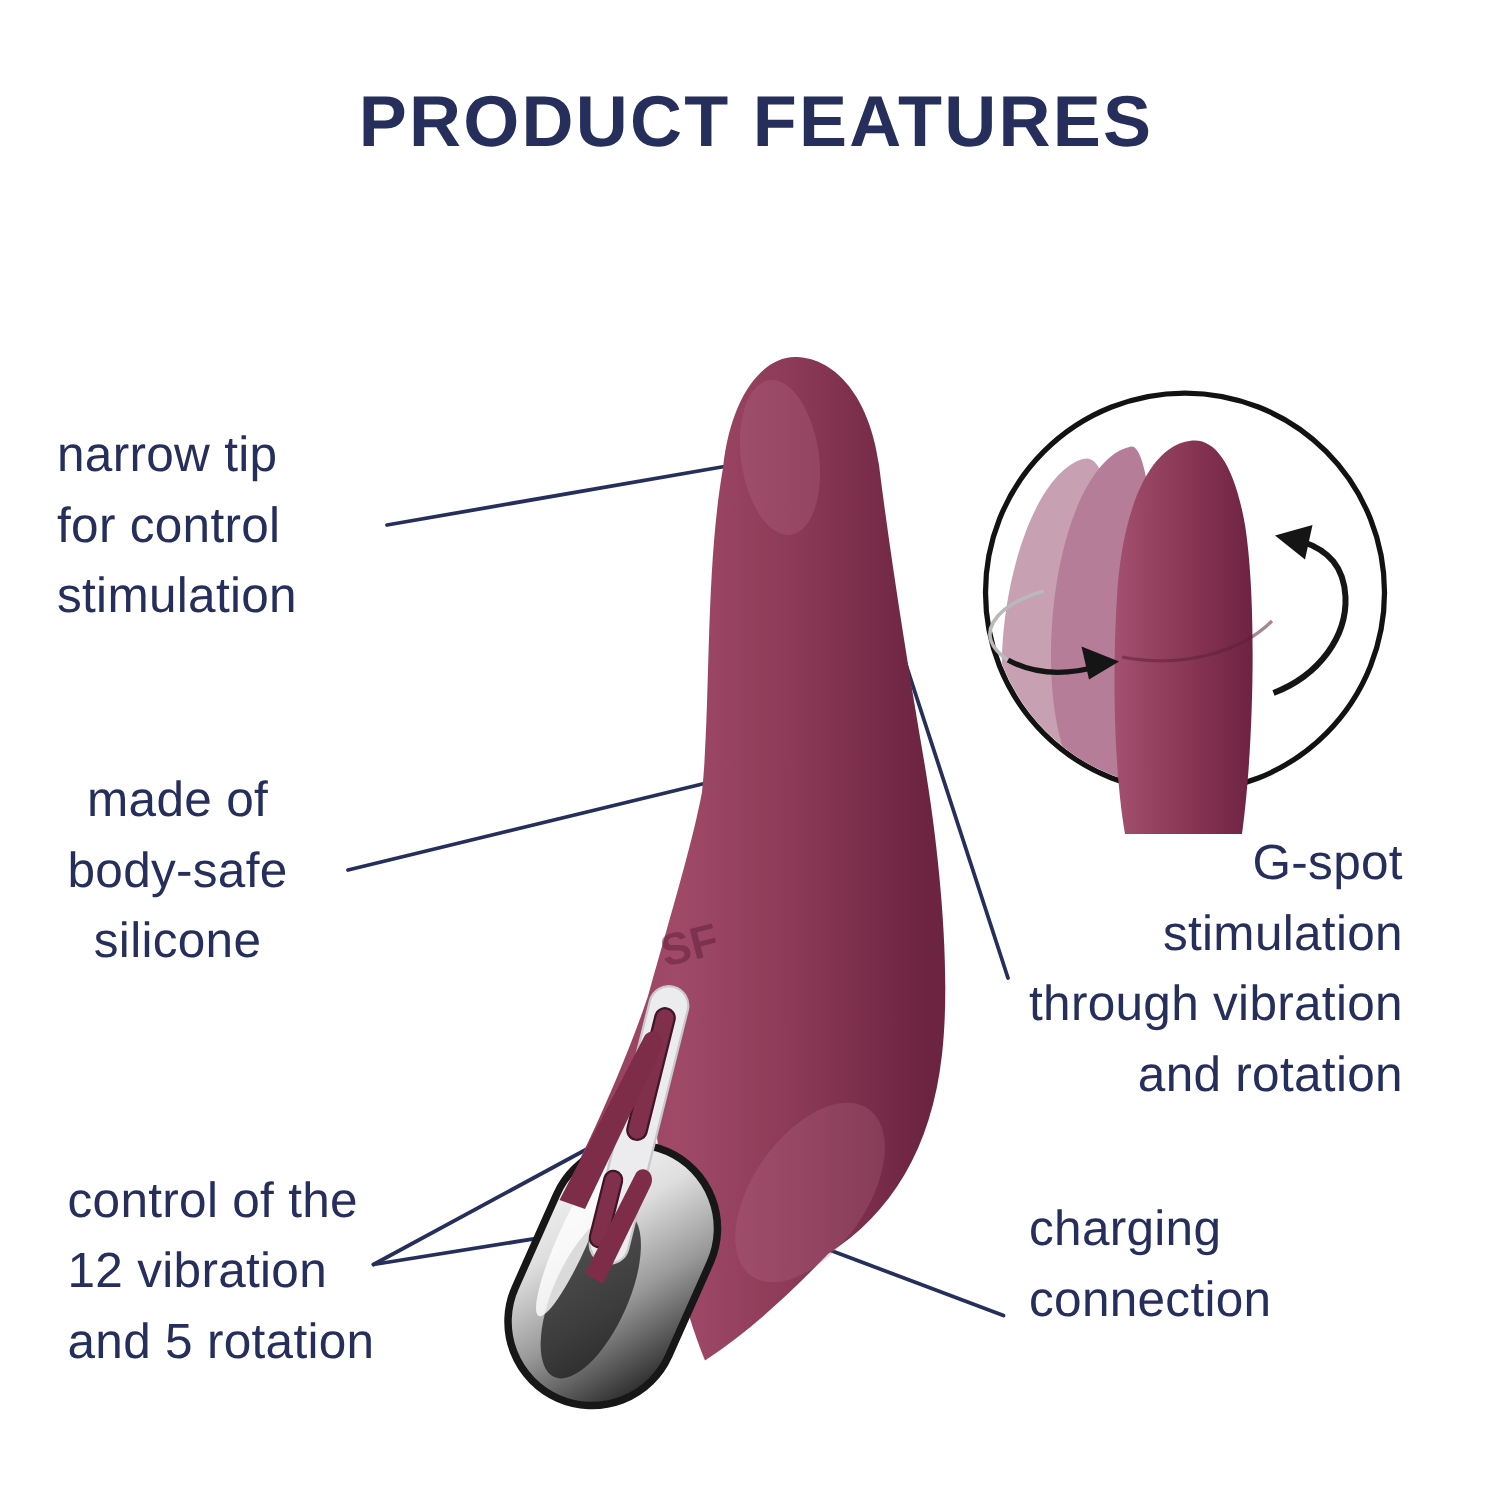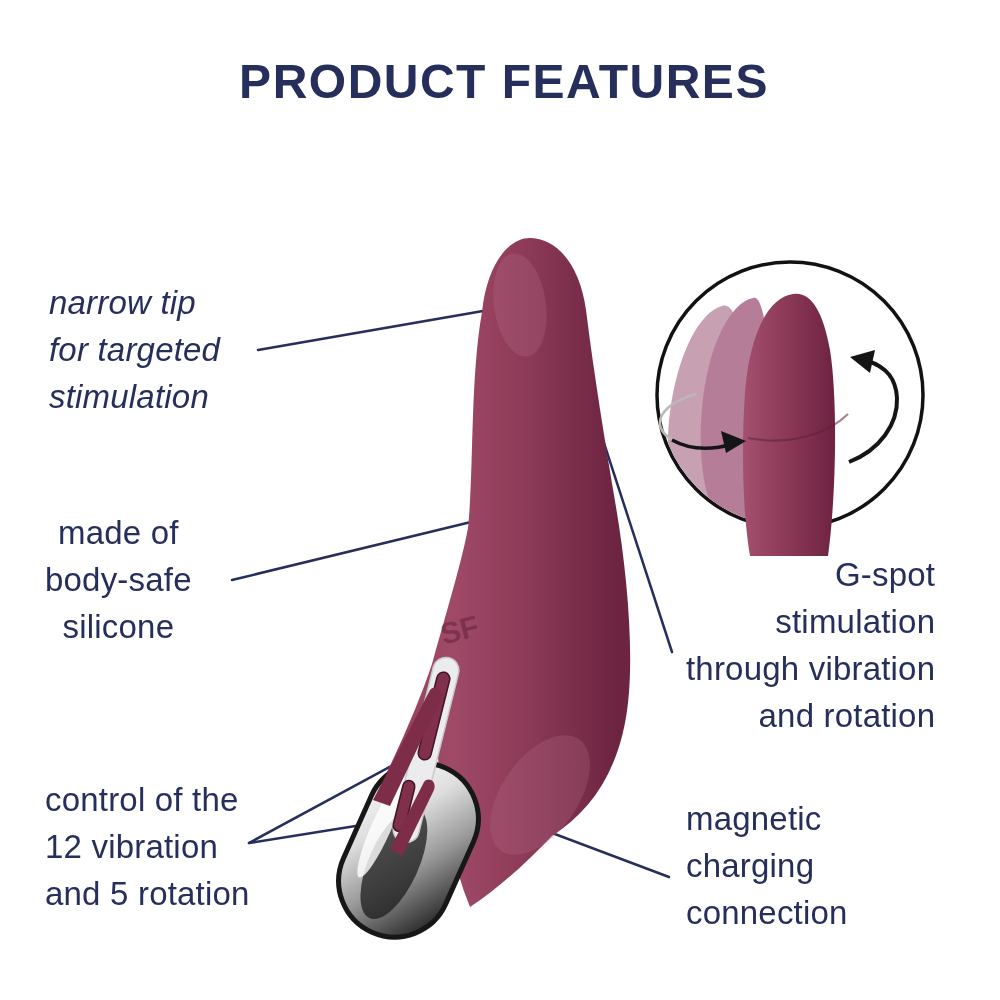--- a/index.html
+++ b/index.html
@@ -6,21 +6,21 @@
   body{width:1000px;height:1000px;position:relative;overflow:hidden;
        font-family:"Liberation Sans", sans-serif;}
   .stage{position:absolute;left:0;top:0;width:1000px;height:1000px;}
   svg.art{position:absolute;left:0;top:0;}
   h1.title{position:absolute;top:50px;left:0;width:1000px;margin:4px;
            text-align:center;font-size:48px;font-weight:bold;
            letter-spacing:1.5px;color:#262e5c;}
   .feature{position:absolute;color:#262e5c;font-size:33px;line-height:47px;
            letter-spacing:.2px;}
   .feature span{display:block;white-space:nowrap;}
-  .fb0{left:49px;top:279px;font-style:italic;}
+  .fb0{left:38px;top:279px;}
   .fb1{left:45px;top:509px;text-align:center;}
   .fb2{left:45px;top:776px;}
   .fb3{left:686px;top:551px;text-align:right;}
   .fb4{left:686px;top:795px;}
 </style>
 </head>
 <body>
 
 <div class="stage">
 
@@ -121,21 +121,21 @@
         <path d="M 849 462 C 880 450 898 424 897 398 C 896 378 886 367 868 361" stroke="#151515" stroke-width="4"></path>
         <polygon points="850,357 875,350 870,373" fill="#151515" stroke="none"></polygon>
       </g>
     </g>
   </svg>
 
   <h1 class="title">PRODUCT FEATURES</h1>
 
   <div class="feature fb0">
     <span>narrow tip</span>
-    <span>for targeted</span>
+    <span>for control</span>
     <span>stimulation</span>
   </div>
 
   <div class="feature fb1">
     <span>made of</span>
     <span>body-safe</span>
     <span>silicone</span>
   </div>
 
   <div class="feature fb2">
@@ -145,18 +145,17 @@
   </div>
 
   <div class="feature fb3">
     <span>G-spot</span>
     <span>stimulation</span>
     <span>through vibration</span>
     <span>and rotation</span>
   </div>
 
   <div class="feature fb4">
-    <span>magnetic</span>
     <span>charging</span>
     <span>connection</span>
   </div>
 
 </div>
 
 </body></html>

